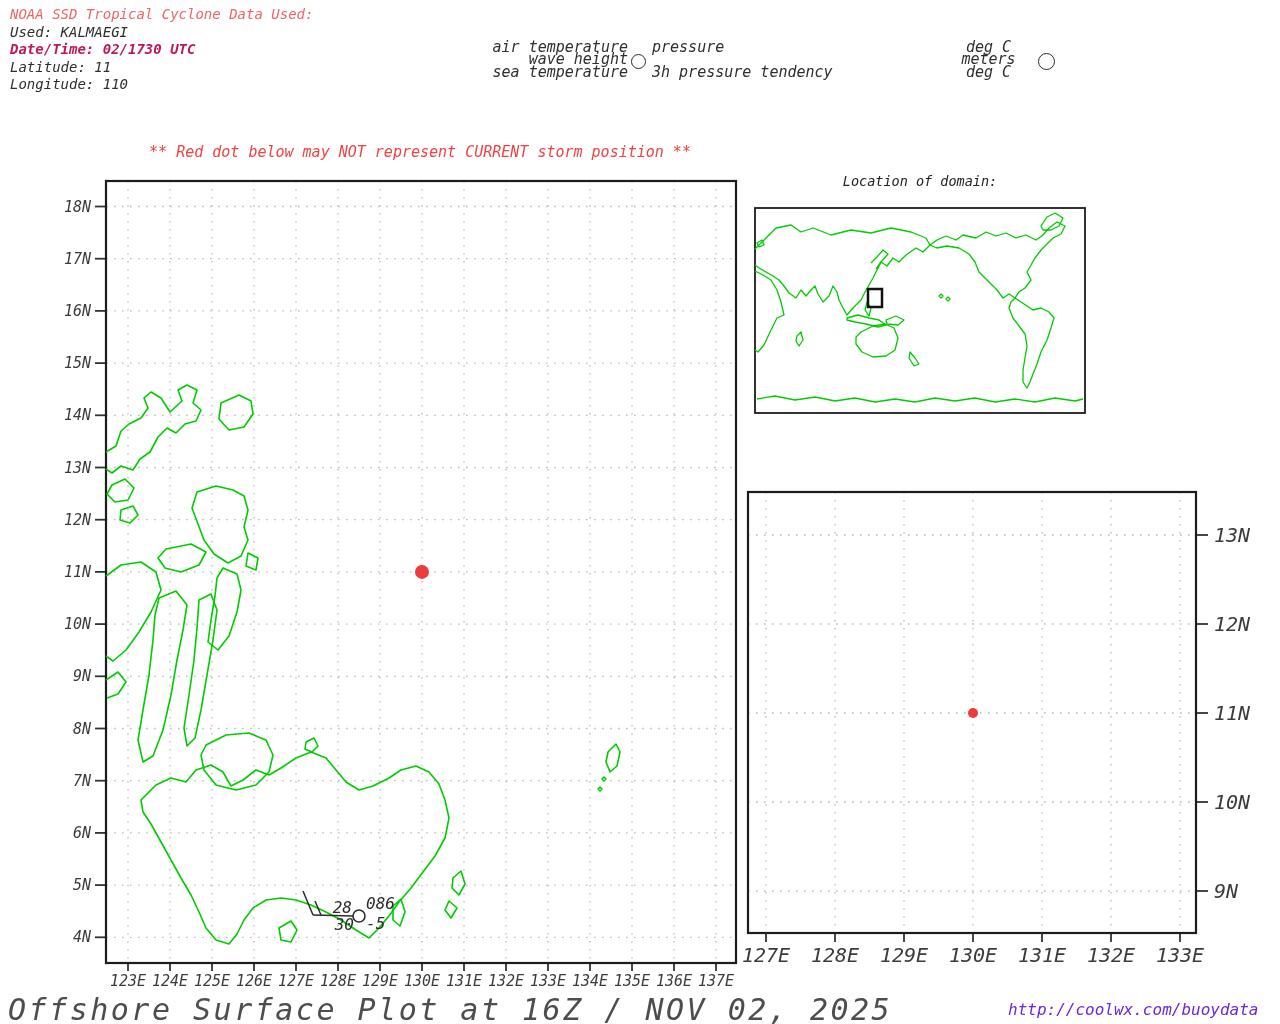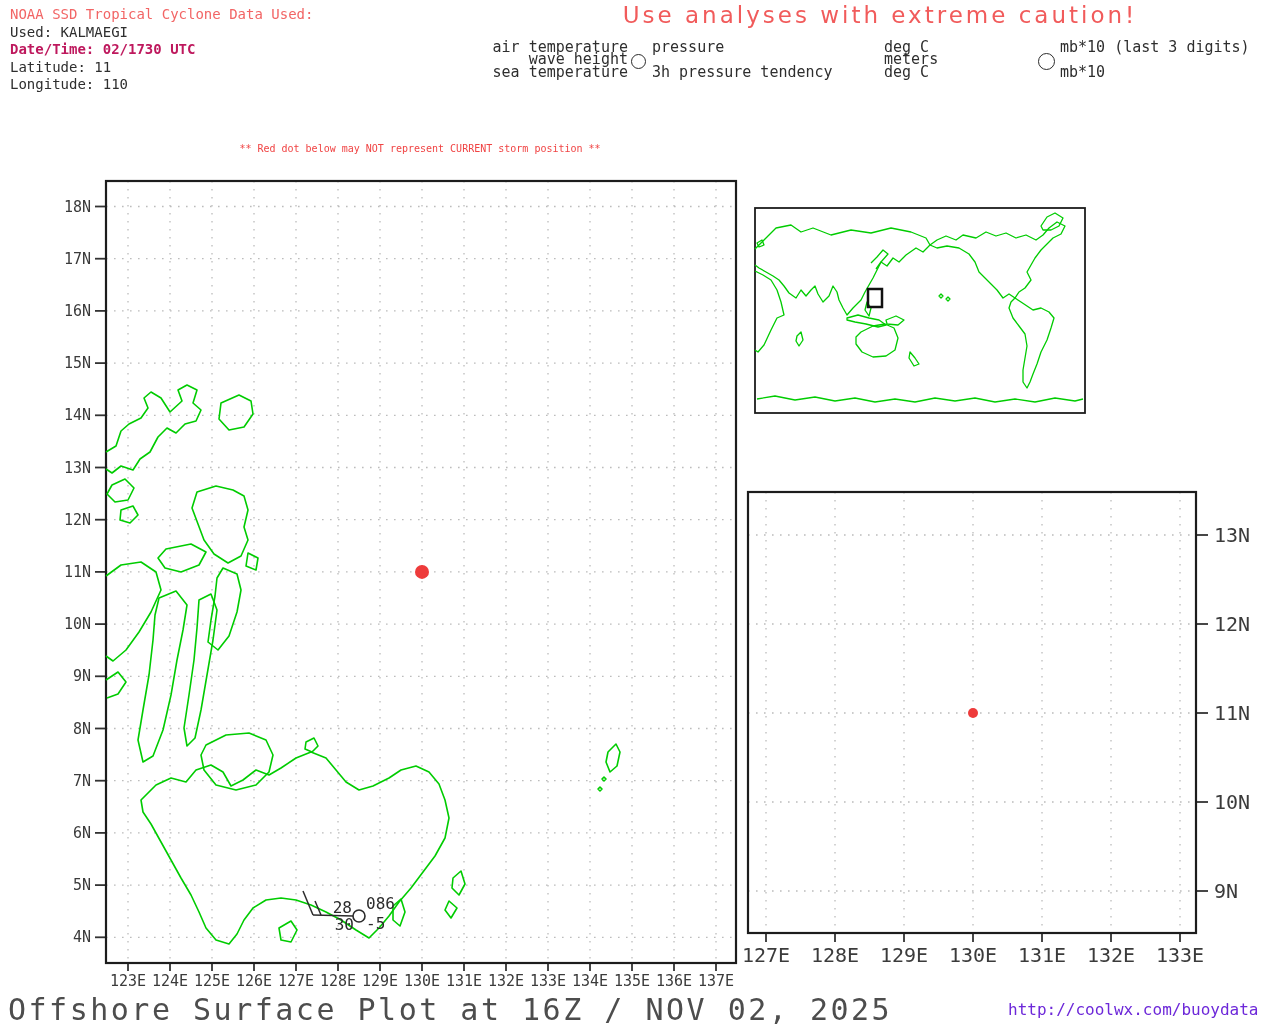--- a/index.html
+++ b/index.html
@@ -1,31 +1,31 @@
 <!DOCTYPE html>
 <html><head>
 <meta charset="utf-8">
 <style>
   html,body{margin:0;padding:0;background:#ffffff;}
   #page{position:relative;width:1280px;height:1024px;background:#ffffff;overflow:hidden;
-        font-family:"DejaVu Sans Mono", monospace;}
+        font-family:"DejaVu Sans Mono", monospace;font-style:italic;}
   
   .hdr-line{position:absolute;left:10px;font-size:14px;line-height:17.5px;color:#2e2e2e;white-space:pre;}
   .red-soft{color:#f26565;}
   .red-strong{color:#be185d;font-weight:bold;}
   
   #caution{position:absolute;left:600px;top:2px;width:560px;text-align:center;
            font-size:23px;letter-spacing:3px;color:#f15b5b;
            font-family:"DejaVu Sans", sans-serif;}
   
   .legend-col{position:absolute;font-size:15px;line-height:12.4px;color:#2e2e2e;white-space:pre;}
   .circle-icon{position:absolute;border:1.6px solid #2b2b2b;border-radius:50%;background:#fff;}
   
   #warning-note{position:absolute;left:120px;top:143px;width:600px;text-align:center;
-                font-size:10px;color:#f04343;white-space:pre;}
+                font-size:15px;color:#f04343;white-space:pre;}
   
   #inset-title{position:absolute;left:755px;top:173px;width:330px;text-align:center;
                font-size:13.5px;color:#222;}
   
   #footer-title{position:absolute;left:8px;top:992px;font-size:30px;letter-spacing:2.5px;
                 color:#4d4d4d;white-space:pre;}
   #footer-url{position:absolute;left:1008px;top:1000px;font-size:16px;color:#6d28d9;white-space:pre;cursor:pointer;}
   svg{position:absolute;overflow:visible;}
   text{font-family:"DejaVu Sans Mono", monospace;}
 </style>
@@ -33,40 +33,37 @@
 <body>
 
 <div id="page">
 
   <div class="hdr-line red-soft" style="top:6px;">NOAA SSD Tropical Cyclone Data Used:</div>
   <div class="hdr-line" style="top:23.5px;">Used: KALMAEGI</div>
   <div class="hdr-line red-strong" style="top:41px;">Date/Time: 02/1730 UTC</div>
   <div class="hdr-line" style="top:58.5px;text-align:right;">Latitude: 11</div>
   <div class="hdr-line" style="top:76px;">Longitude: 110</div>
 
-  <div id="caution">Use analyses with extreme caution!</div>
 
   <div class="legend-col" style="left:450px;top:41px;width:178px;text-align:right;">air temperature
 wave height
 sea temperature</div>
   <div class="circle-icon" style="left:631px;top:54px;width:13px;height:13px;"></div>
   <div class="legend-col" style="left:652px;top:41px;text-align:left;">pressure
 
 3h pressure tendency</div>
 
-  <div class="legend-col" style="left:884px;top:41px;width:97px;text-align:left;">deg C
+  <div class="legend-col" style="left:940px;top:41px;width:97px;text-align:center;">deg C
 meters
 deg C</div>
   <div class="circle-icon" style="left:1038px;top:53px;width:15px;height:15px;"></div>
-  <div class="legend-col" style="left:1060px;top:41px;text-align:left;">mb*10 (last 3 digits)
-
-mb*10</div>
 
   <div id="warning-note">** Red dot below may NOT represent CURRENT storm position **</div>
 
+  <div id="inset-title">Location of domain:</div>
 
   <svg id="main-map-svg" style="left:0;top:140px;" width="760" height="860" viewBox="0 140 760 860">
       <line x1="128" y1="181" x2="128" y2="963" stroke="#bcbcbc" stroke-width="1.3" stroke-dasharray="1.6 6.4"></line>
       <line x1="128" y1="963" x2="128" y2="971" stroke="#333" stroke-width="1.8"></line>
       <text x="128" y="986" text-anchor="middle" font-size="15" fill="#3b3b3b">123E</text>
       <line x1="170" y1="181" x2="170" y2="963" stroke="#bcbcbc" stroke-width="1.3" stroke-dasharray="1.6 6.4"></line>
       <line x1="170" y1="963" x2="170" y2="971" stroke="#333" stroke-width="1.8"></line>
       <text x="170" y="986" text-anchor="middle" font-size="15" fill="#3b3b3b">124E</text>
       <line x1="212" y1="181" x2="212" y2="963" stroke="#bcbcbc" stroke-width="1.3" stroke-dasharray="1.6 6.4"></line>
       <line x1="212" y1="963" x2="212" y2="971" stroke="#333" stroke-width="1.8"></line>

